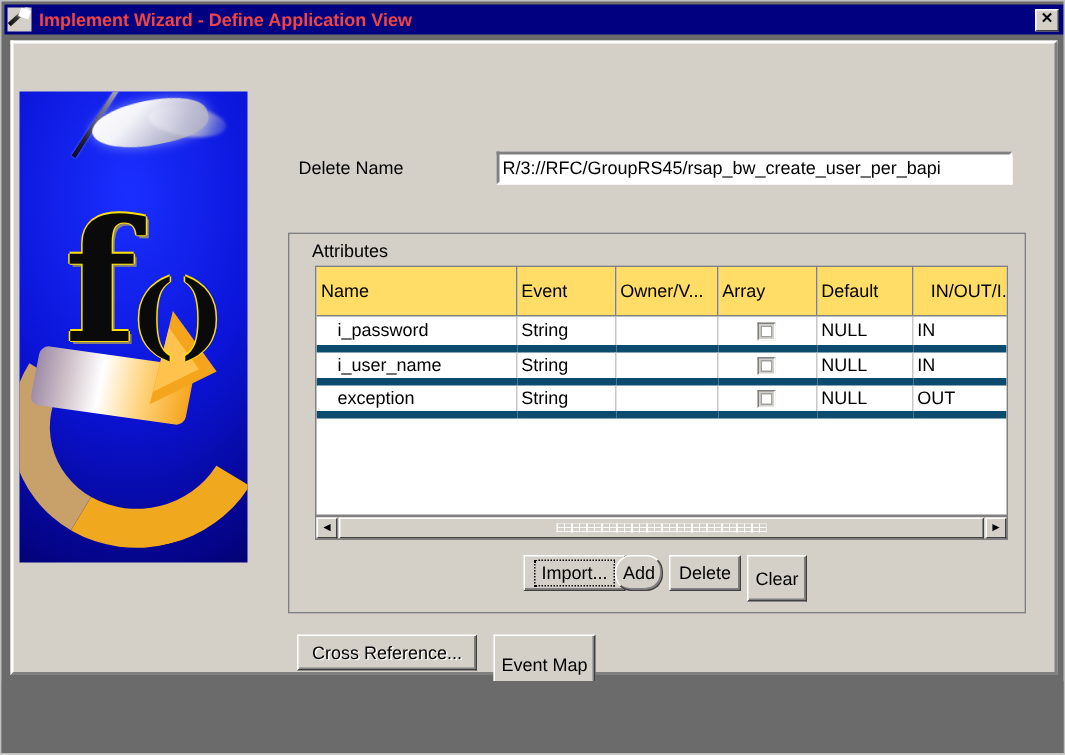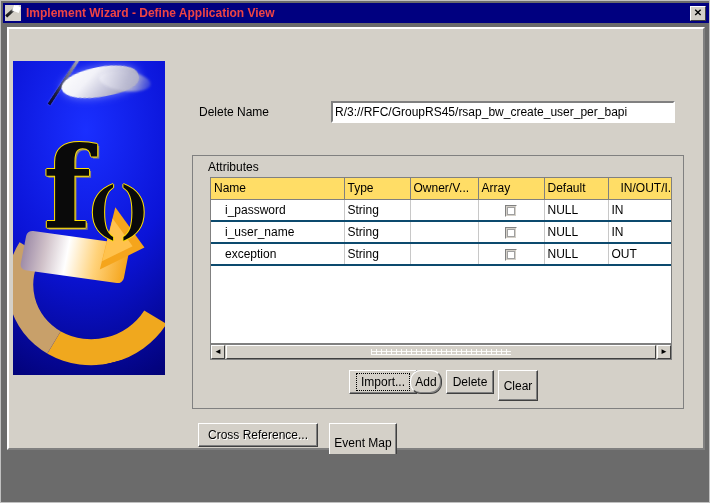--- a/index.html
+++ b/index.html
@@ -295,32 +295,32 @@
   #attr-table {
     border-collapse: collapse;
     width: 100%;
     table-layout: fixed;
     font-size: 12px;
   }
   #attr-table th {
     background: #ffdd66;
     border-right: 1px solid #808080;
     border-bottom: 1px solid #808080;
-    height: 21px;
+    height: 32px;
     text-align: left;
     font-weight: normal;
     padding: 0 3px;
     box-sizing: border-box;
     overflow: hidden;
     white-space: nowrap;
   }
   #attr-table th:last-child { border-right: none; padding-left: 12px; }
   #attr-table td {
     border-right: 1px solid #c8c8c8;
-    border-bottom: 2px solid #0c4a6e;
+    border-bottom: 5px solid #0c4a6e;
     height: 22px;
     padding: 0 3px;
     box-sizing: border-box;
     white-space: nowrap;
     overflow: hidden;
     background: #ffffff;
   }
   #attr-table td:last-child { border-right: none; }
   #attr-table td.name-cell { padding-left: 14px; }
   #attr-table td.center { text-align: center; }
@@ -458,21 +458,21 @@
         <col style="width:133px">
         <col style="width:66px">
         <col style="width:68px">
         <col style="width:66px">
         <col style="width:64px">
         <col style="width:63px">
       </colgroup>
       <thead>
         <tr>
           <th>Name</th>
-          <th>Type</th>
+          <th>Event</th>
           <th>Owner/V...</th>
           <th>Array</th>
           <th>Default</th>
           <th>IN/OUT/I...</th>
         </tr>
       </thead>
       <tbody>
         <tr>
           <td class="name-cell">i_password</td>
           <td>String</td>

